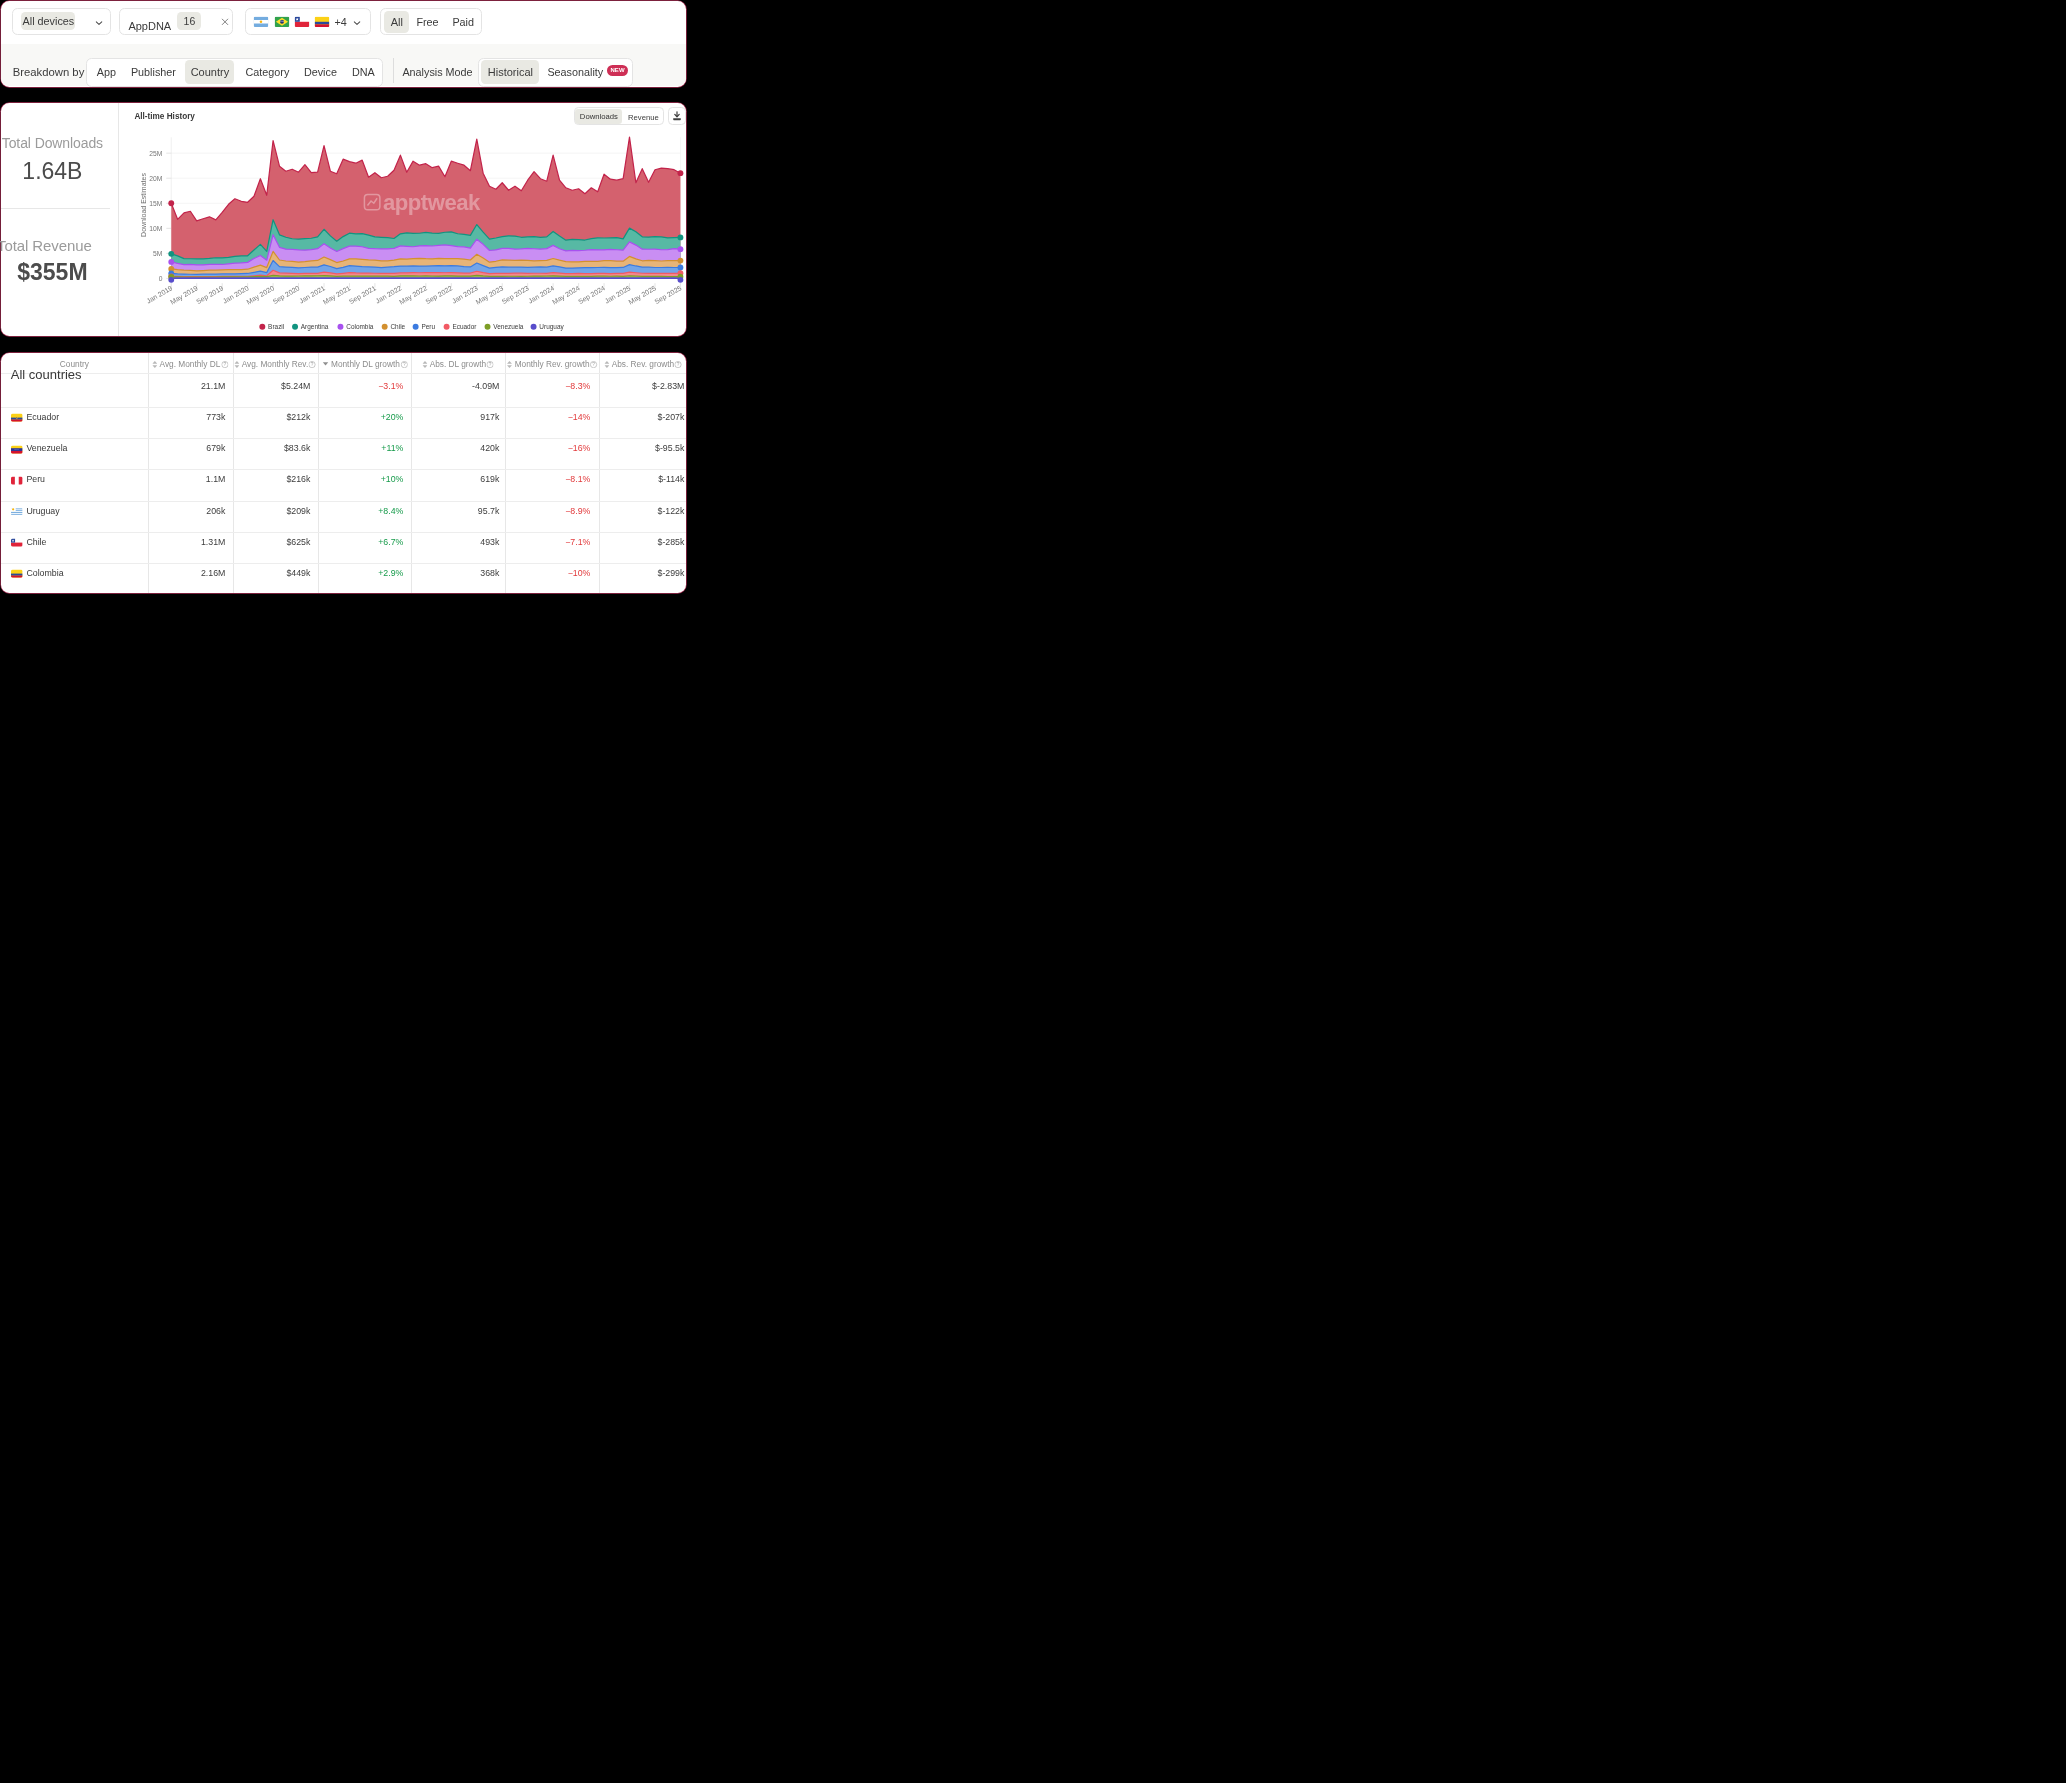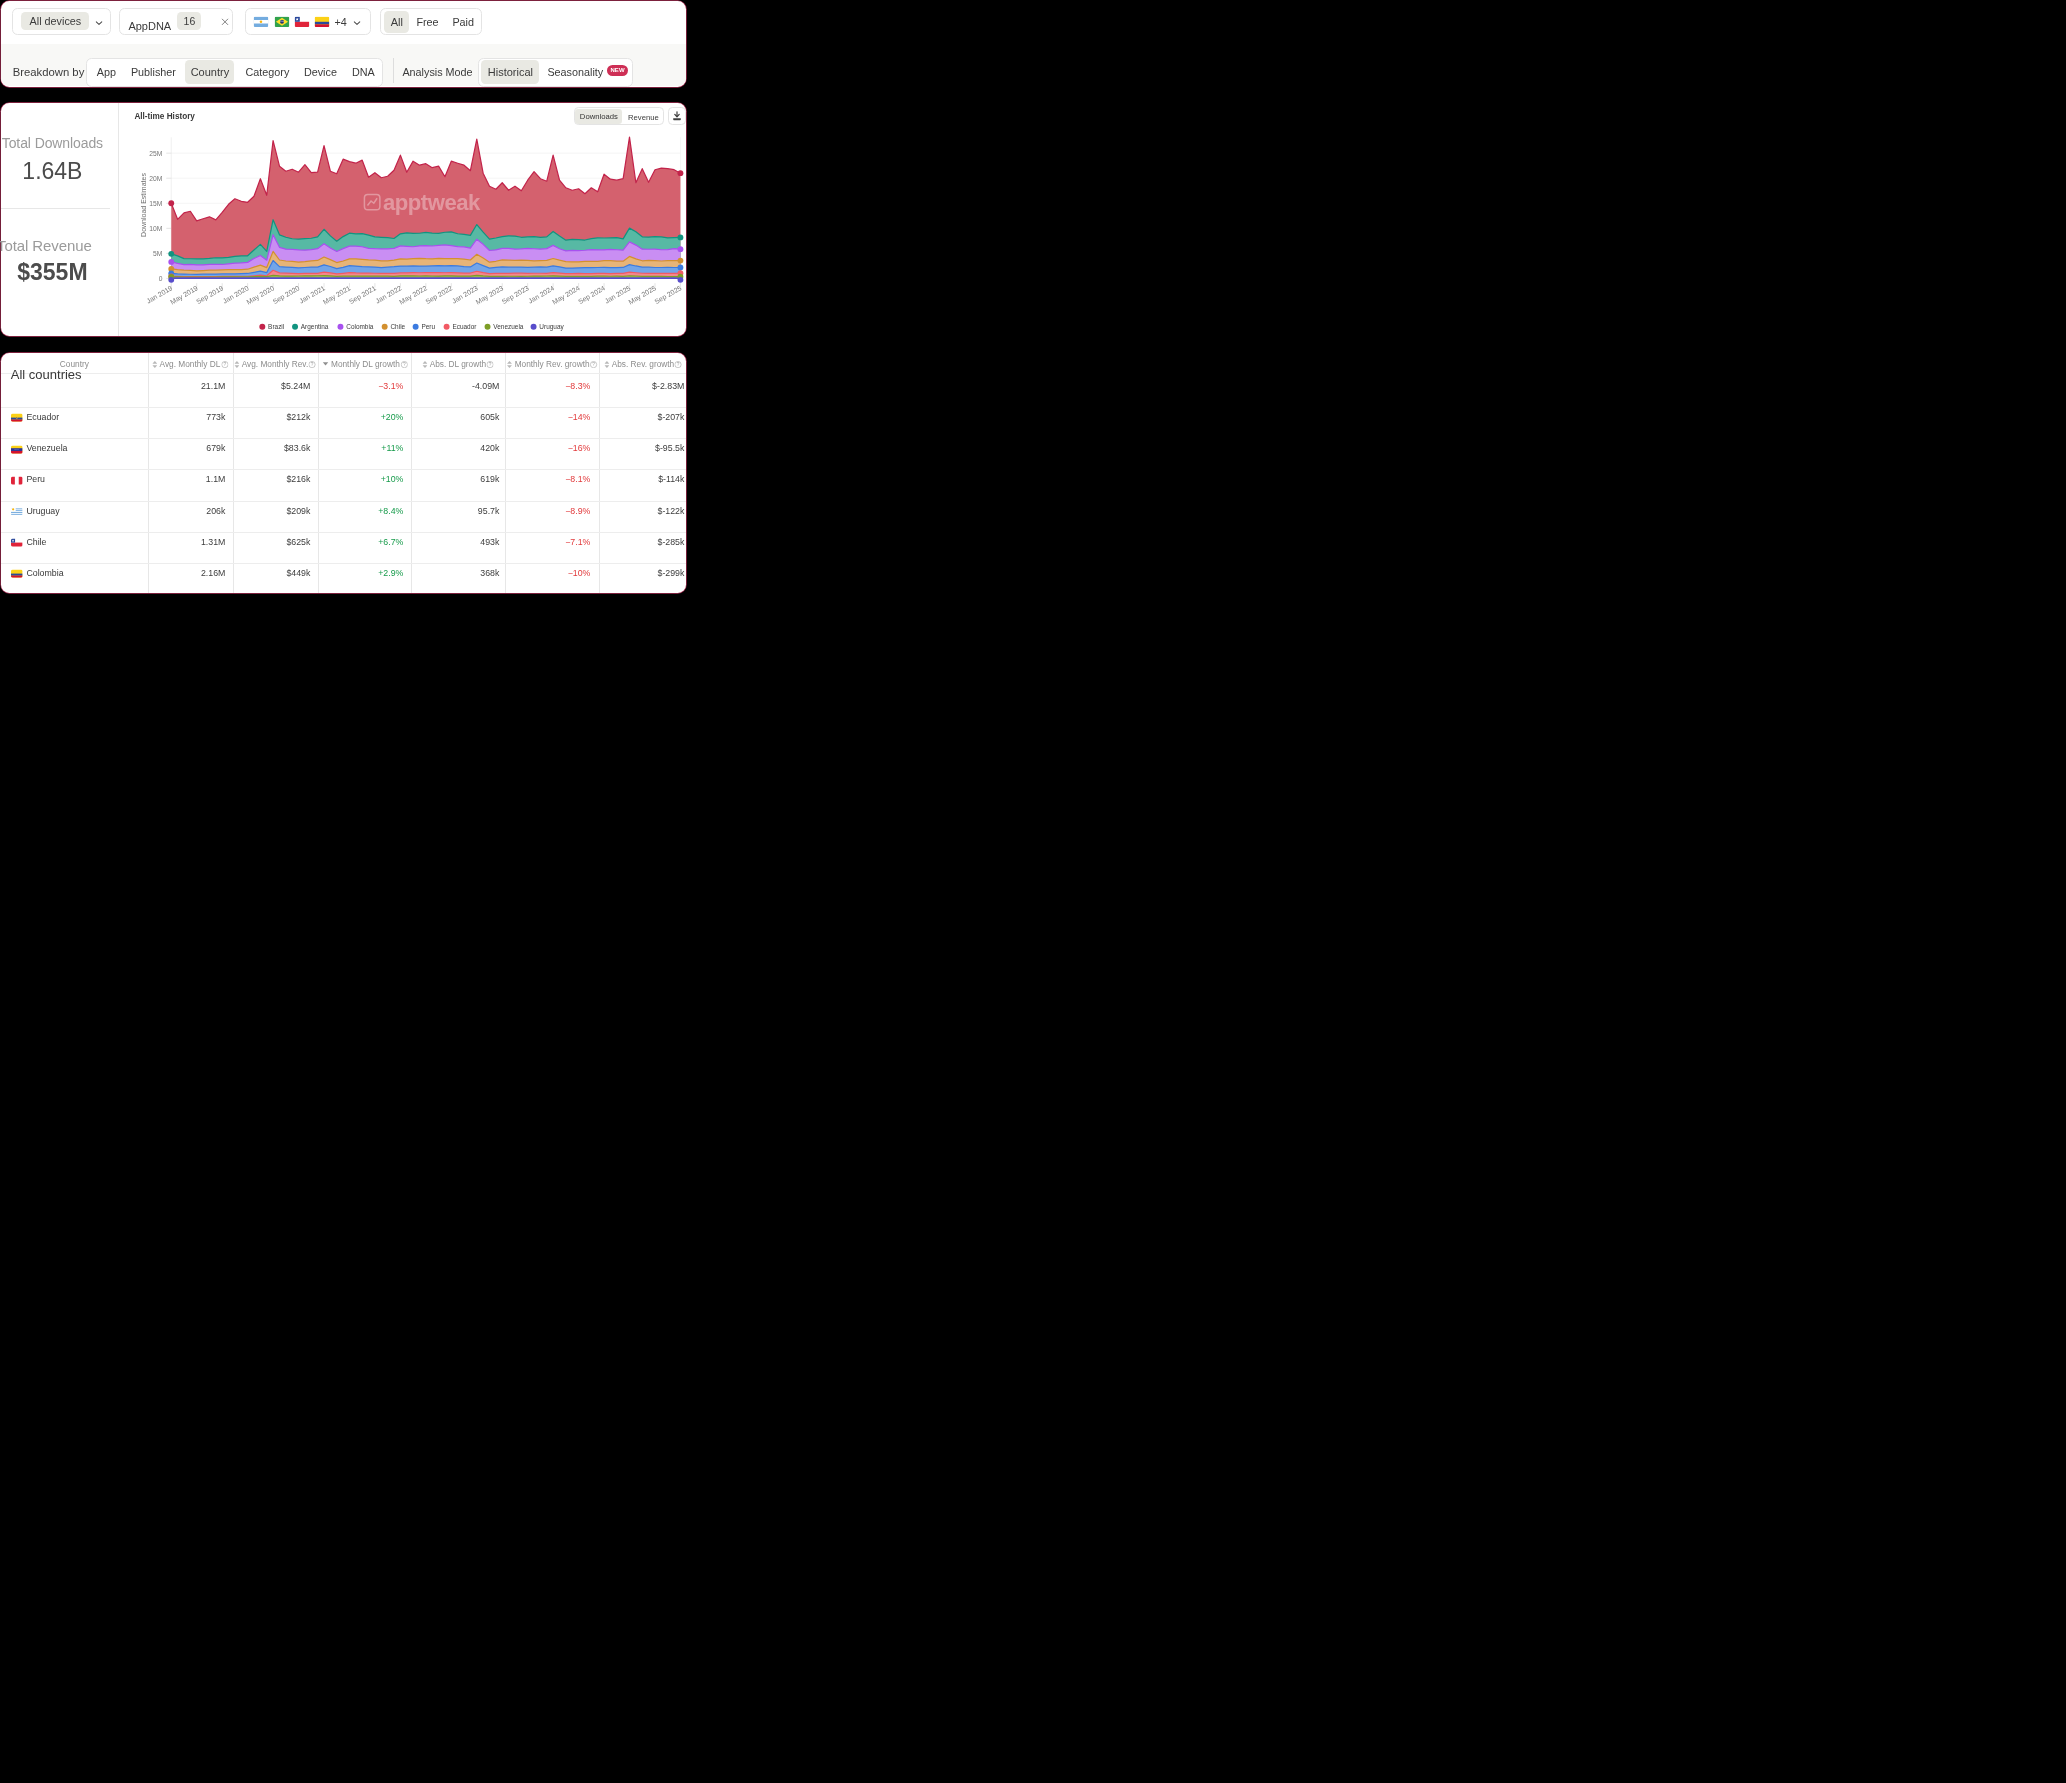--- a/index.html
+++ b/index.html
@@ -15,21 +15,21 @@
 .num.gr{color:#179b4b}.num.rd{color:#e23a3c}
 .hdr{position:absolute;transform:translate(-50%,-50%);font-size:8.3px;color:#8c8c8c;white-space:nowrap}
 .vline{position:absolute;width:0.6px;background:#e7e7e7}
 .hline{position:absolute;height:0.6px;background:#ededed}
 </style></head><body>
 <div id="page">
     <div class="panel" style="top:0.8px;height:86px">
       <div class="abs" style="left:0;top:43px;width:100%;height:0.6px;background:#ececec"></div>
       <div class="abs" style="left:0;top:43px;width:100%;height:42px;background:#f8f8f6;border-radius:0 0 7.7px 7.7px"></div>
       <div class="box" style="left:10.4px;top:7.3px;width:99px;height:27px"></div>
-      <div class="chip" style="left:20px;top:11.7px;width:68px;height:18px;font-size:10.8px">All devices</div>
+      <div class="chip" style="left:20px;top:11.7px;width:54px;height:18px;font-size:10.8px">All devices</div>
       <div class="ctr" style="left:98px;top:21.5px"><svg width="7.2" height="4.4" viewBox="0 0 13 8">
           <polyline points="1.5,1.5 6.5,6.2 11.5,1.5" fill="none" stroke="#4d4d4d" stroke-width="1.9" stroke-linecap="round"></polyline>
         </svg></div>
       <div class="box" style="left:118px;top:7.3px;width:114px;height:27px"></div>
       <div class="vctr t20" style="left:127px;top:25px;font-size:11px">AppDNA</div>
       <div class="chip" style="left:176px;top:11.7px;width:24px;height:18px;font-size:10.5px">16</div>
       <div class="ctr" style="left:224px;top:21.4px"><svg width="7.7" height="7.7" viewBox="0 0 14 14">
           <path d="M2 2 L12 12 M12 2 L2 12" stroke="#777" stroke-width="1.7" stroke-linecap="round"></path>
         </svg></div>
       <div class="box" style="left:244px;top:7.3px;width:126px;height:27px"></div>
@@ -316,21 +316,21 @@
             <rect y="9.5" width="27" height="4.75" fill="#2A4B9B"></rect>
             <rect y="14.25" width="27" height="4.75" fill="#D31130"></rect>
             <circle cx="13.5" cy="9.5" r="2.6" fill="#E8C44F"></circle>
             <circle cx="13.5" cy="9.5" r="1.4" fill="#7A6A3A"></circle>
           </g>
         </svg></div>
       <div class="vctr" style="left:25px;top:64px;font-size:8.8px;color:#383838">Ecuador</div>
       <div class="num " style="left:103px;top:64px">773k</div>
       <div class="num " style="left:188px;top:64px">$212k</div>
       <div class="num gr" style="left:281px;top:64px">+20%</div>
-      <div class="num " style="left:377px;top:64px">605k</div>
+      <div class="num " style="left:377px;top:64px">917k</div>
       <div class="num rd" style="left:468px;top:64px">−14%</div>
       <div class="num " style="left:562px;top:64px">$-207k</div>
       <div class="abs" style="left:9.8px;top:91px"><svg width="11.6" height="9.2" viewBox="0 0 27 19" style="vertical-align:middle">
           <defs>
             <clipPath id="cve21">
               <rect width="27" height="19" rx="3.9"></rect>
             </clipPath>
           </defs>
           <g clip-path="url(#cve21)">
             <rect width="27" height="19" fill="#FCD116"></rect>

